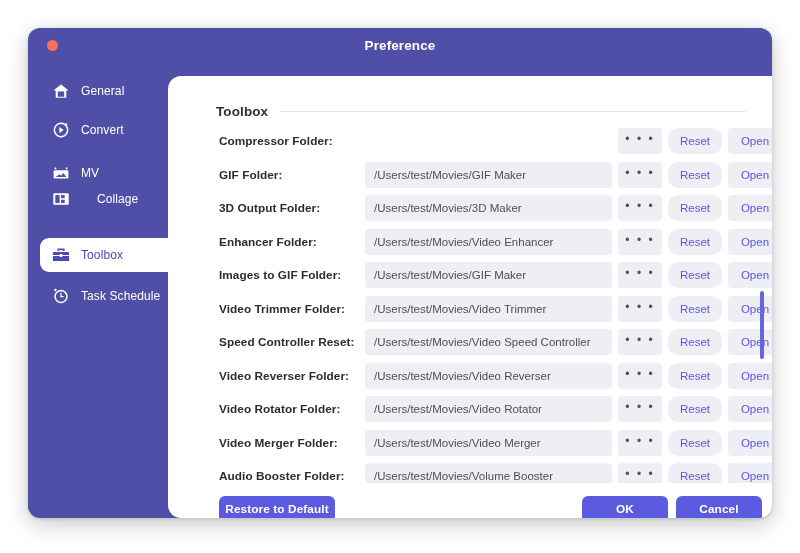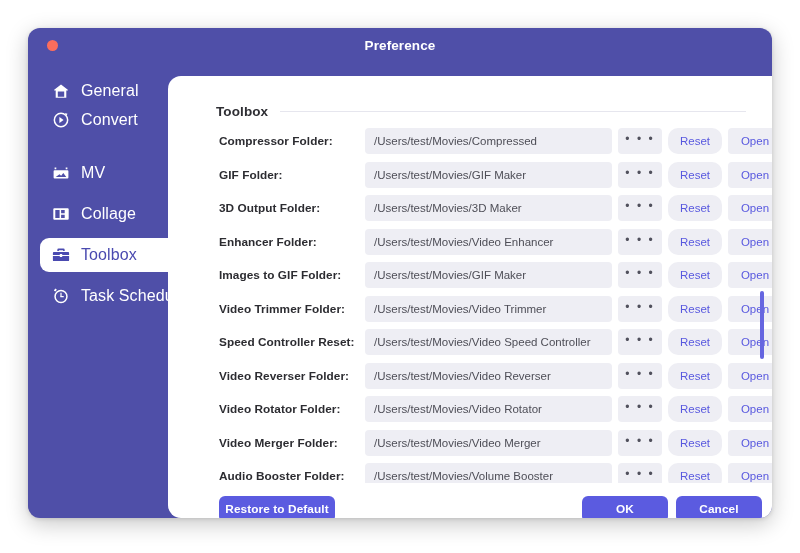--- a/index.html
+++ b/index.html
@@ -82,21 +82,21 @@
   }
   .side-item .ico {
     width: 18px;
     height: 18px;
     margin-left: 12px;
     margin-right: 11px;
     flex: 0 0 18px;
     display: block;
   }
   .side-item .lbl {
-    font-size: 16px;
+    font-size: 12px;
     color: #ffffff;
     letter-spacing: 0.1px;
   }
   .side-item.active .lbl { color: #4a4ab0; }
   .side-item .ico svg { display: block; }
   .side-item .ico svg * { fill: #ffffff; }
   .side-item.active .ico svg * { fill: #4a4ab0; }
 
   
   .pill-top, .pill-bot {
@@ -299,42 +299,42 @@
 
     <div class="side-item" style="top:10px;">
       <span class="ico">
         <svg width="18" height="18" viewBox="0 0 18 18">
             <path d="M9 2.4 2.2 7.7v0.9h1.5v7.1h10.6V8.6h1.5V7.7L9 2.4zm-3.2 7.2h6.4v5.2H5.8V9.6z"></path>
           </svg>
       </span>
       <span class="lbl">General</span>
     </div>
 
-    <div class="side-item" style="top:39px;">
+    <div class="side-item" style="top:49px;">
       <span class="ico">
         <svg width="18" height="18" viewBox="0 0 18 18">
           <path d="M9 1.6a7.4 7.4 0 1 0 7.4 7.4A7.4 7.4 0 0 0 9 1.6zm0 1.5a5.9 5.9 0 1 1-5.9 5.9A5.9 5.9 0 0 1 9 3.1z"></path>
           <path d="M7.4 6.1l4.2 2.9-4.2 2.9z"></path>
           <path d="M12.9 2.1l2.6 0.6-1.3 2.3z"></path>
         </svg>
       </span>
       <span class="lbl">Convert</span>
     </div>
 
     <div class="side-item" style="top:92px;">
       <span class="ico">
         <svg width="18" height="18" viewBox="0 0 18 18">
           <path d="M2.6 3.6h1.7v1.6H2.6zM13.7 3.6h1.7v1.6h-1.7z"></path>
           <path d="M2.6 6.3h12.8a1 1 0 0 1 1 1v6.1a1 1 0 0 1-1 1H2.6a1 1 0 0 1-1-1V7.3a1 1 0 0 1 1-1zm1.1 6.6h10.6l-3-3.8-2.2 2.7-1.6-1.6z"></path>
         </svg>
       </span>
       <span class="lbl">MV</span>
     </div>
 
-    <div class="side-item" style="top:133px;">
+    <div class="side-item" style="top:118px;gap:16px;">
       <span class="ico">
         <svg width="18" height="18" viewBox="0 0 18 18">
           <path d="M2.3 3.2h13.4a1 1 0 0 1 1 1v9.6a1 1 0 0 1-1 1H2.3a1 1 0 0 1-1-1V4.2a1 1 0 0 1 1-1zm1 1.8v8h4.3v-8zm5.8 0v3.3h3.6V5zm0 4.8v3.2h3.6V9.8z"></path>
         </svg>
       </span>
       <span class="lbl">Collage</span>
     </div>
 
     <div class="pill-top" style="top:162px;"></div>
     <div class="side-item active" style="top:174px;">
@@ -367,21 +367,20 @@
 
       <div id="section-header">
         <span id="section-title">Toolbox</span>
         <span id="section-rule"></span>
       </div>
 
       <div id="list-clip">
 
         <div class="row" style="top:0px;">
           <span class="row-label">Compressor Folder:</span>
-          <span class="row-path">/Users/test/Movies/Compressed</span>
           <span class="btn-dots">• • •</span>
           <span class="btn-reset">Reset</span>
           <span class="btn-open">Open</span>
         </div>
 
         <div class="row" style="top:33.5px;">
           <span class="row-label">GIF Folder:</span>
           <span class="row-path">/Users/test/Movies/GIF Maker</span>
           <span class="btn-dots">• • •</span>
           <span class="btn-reset">Reset</span>

